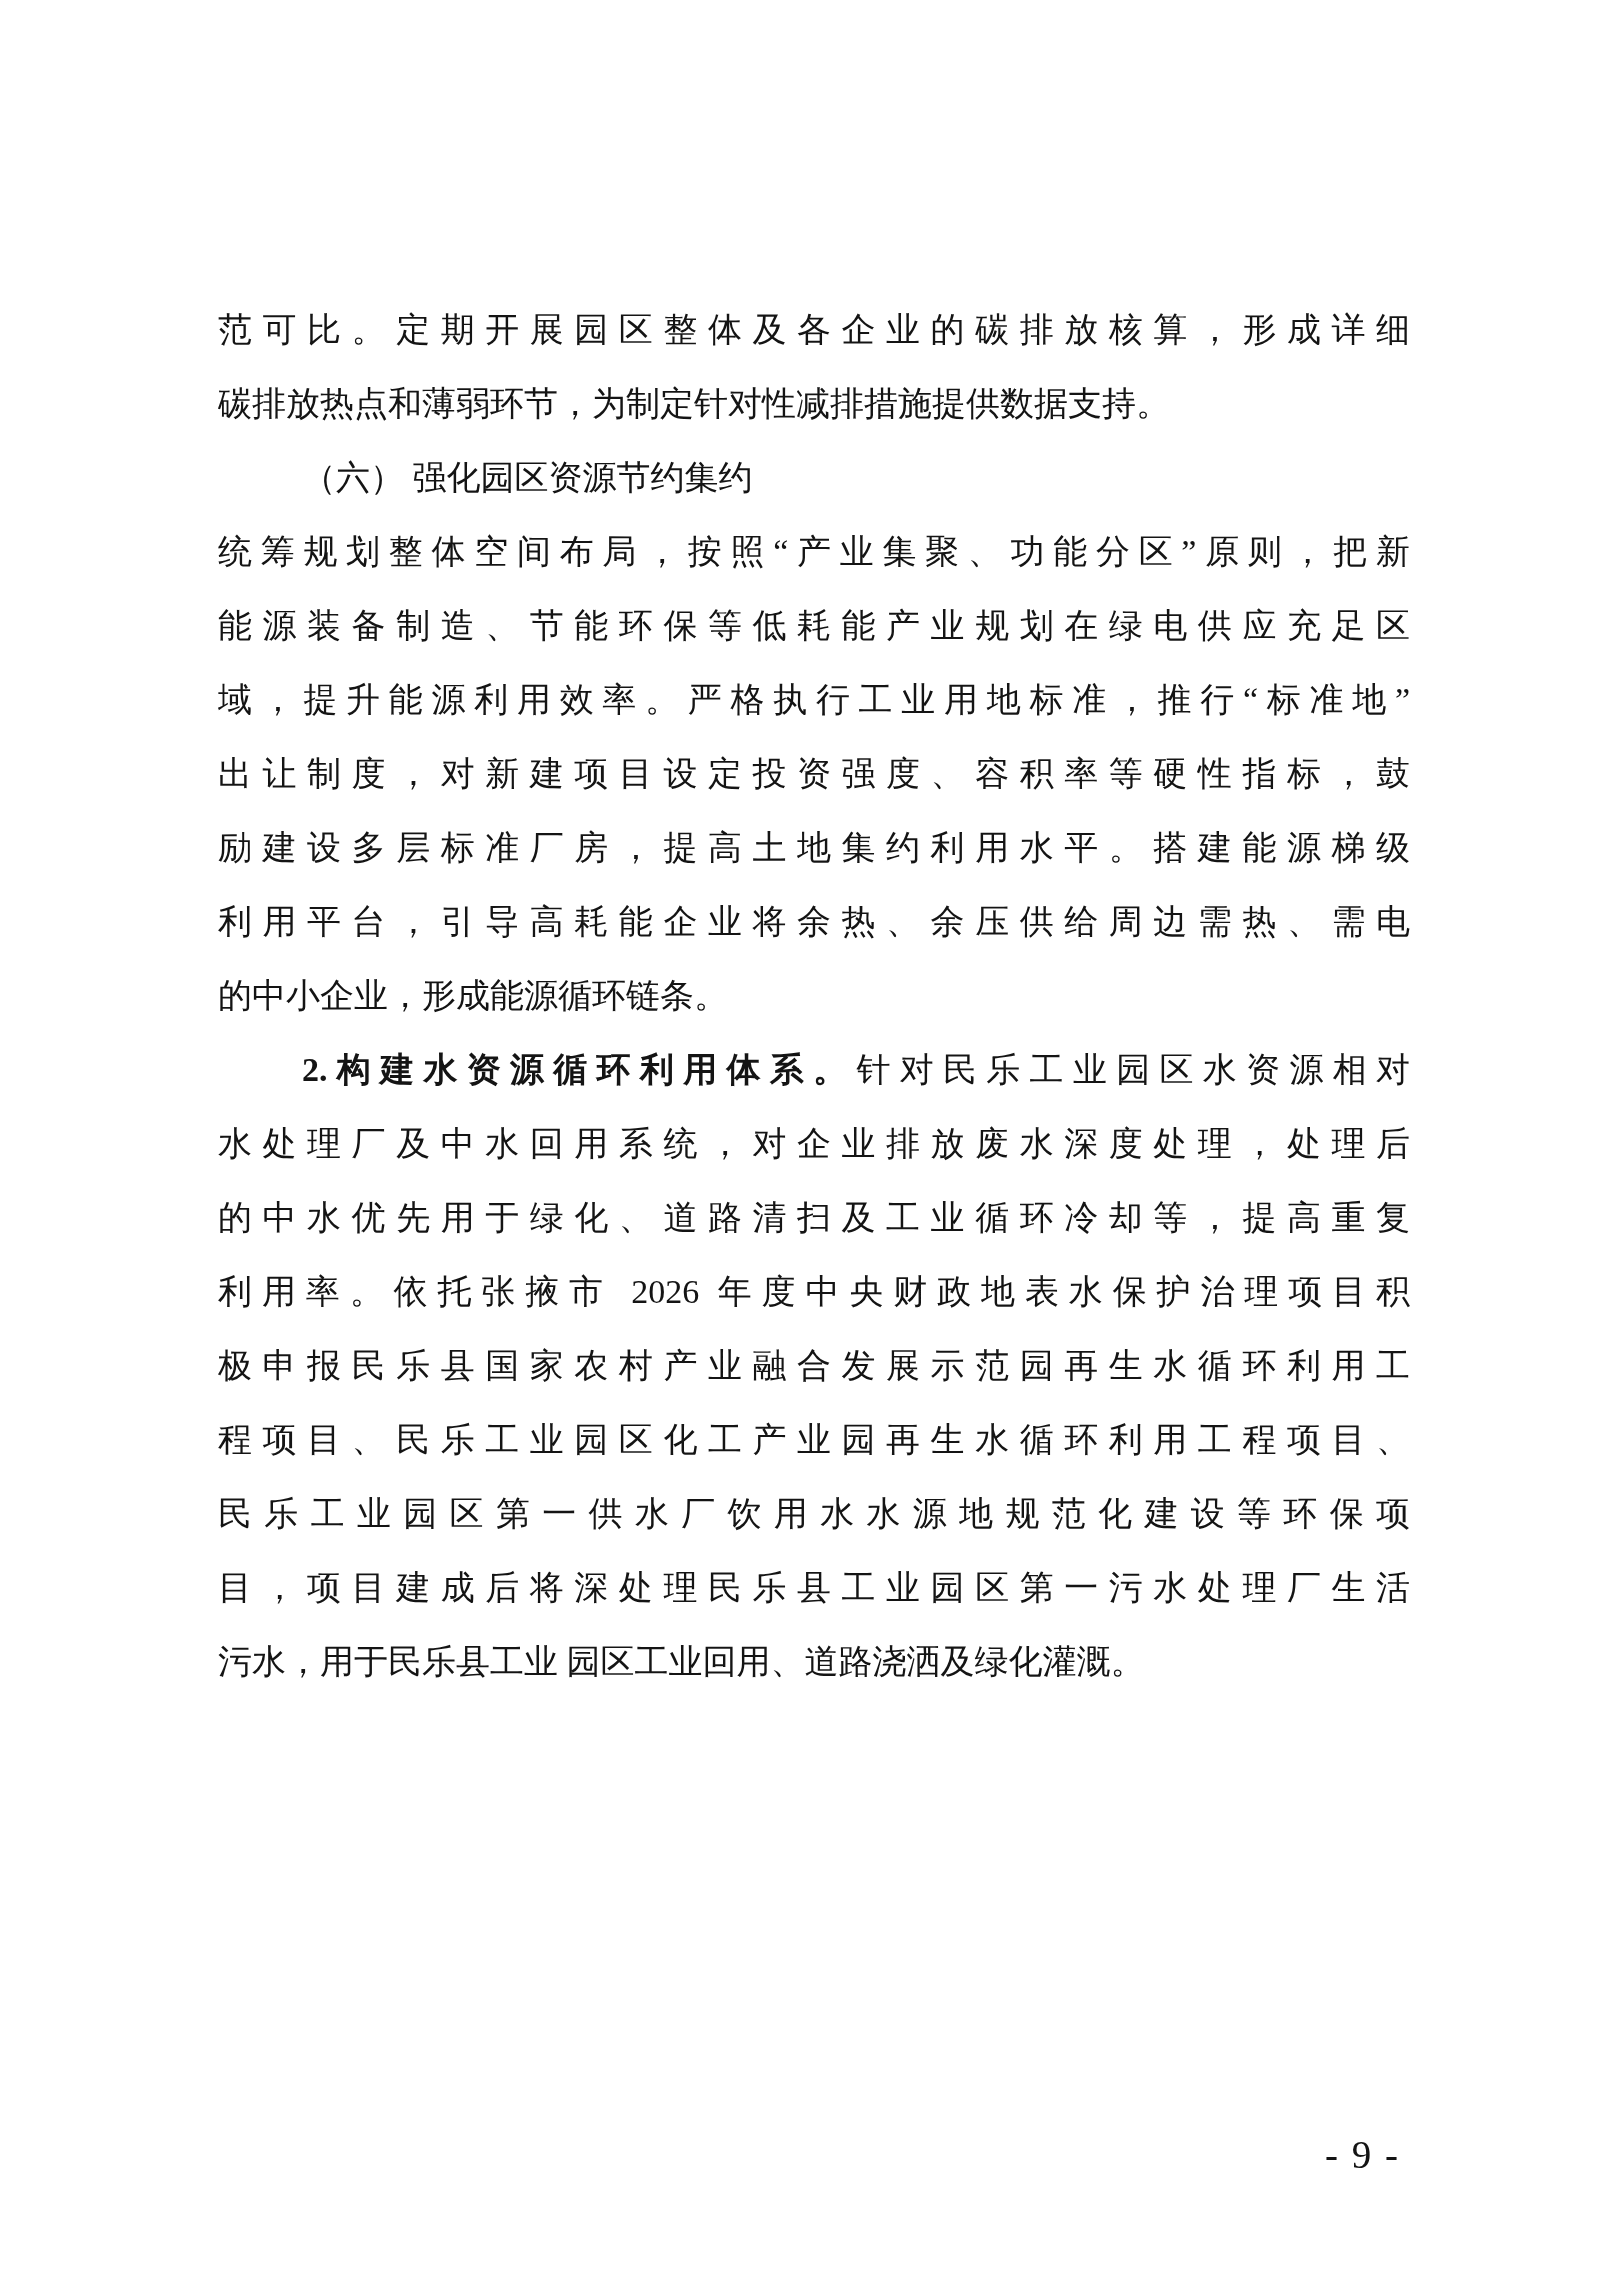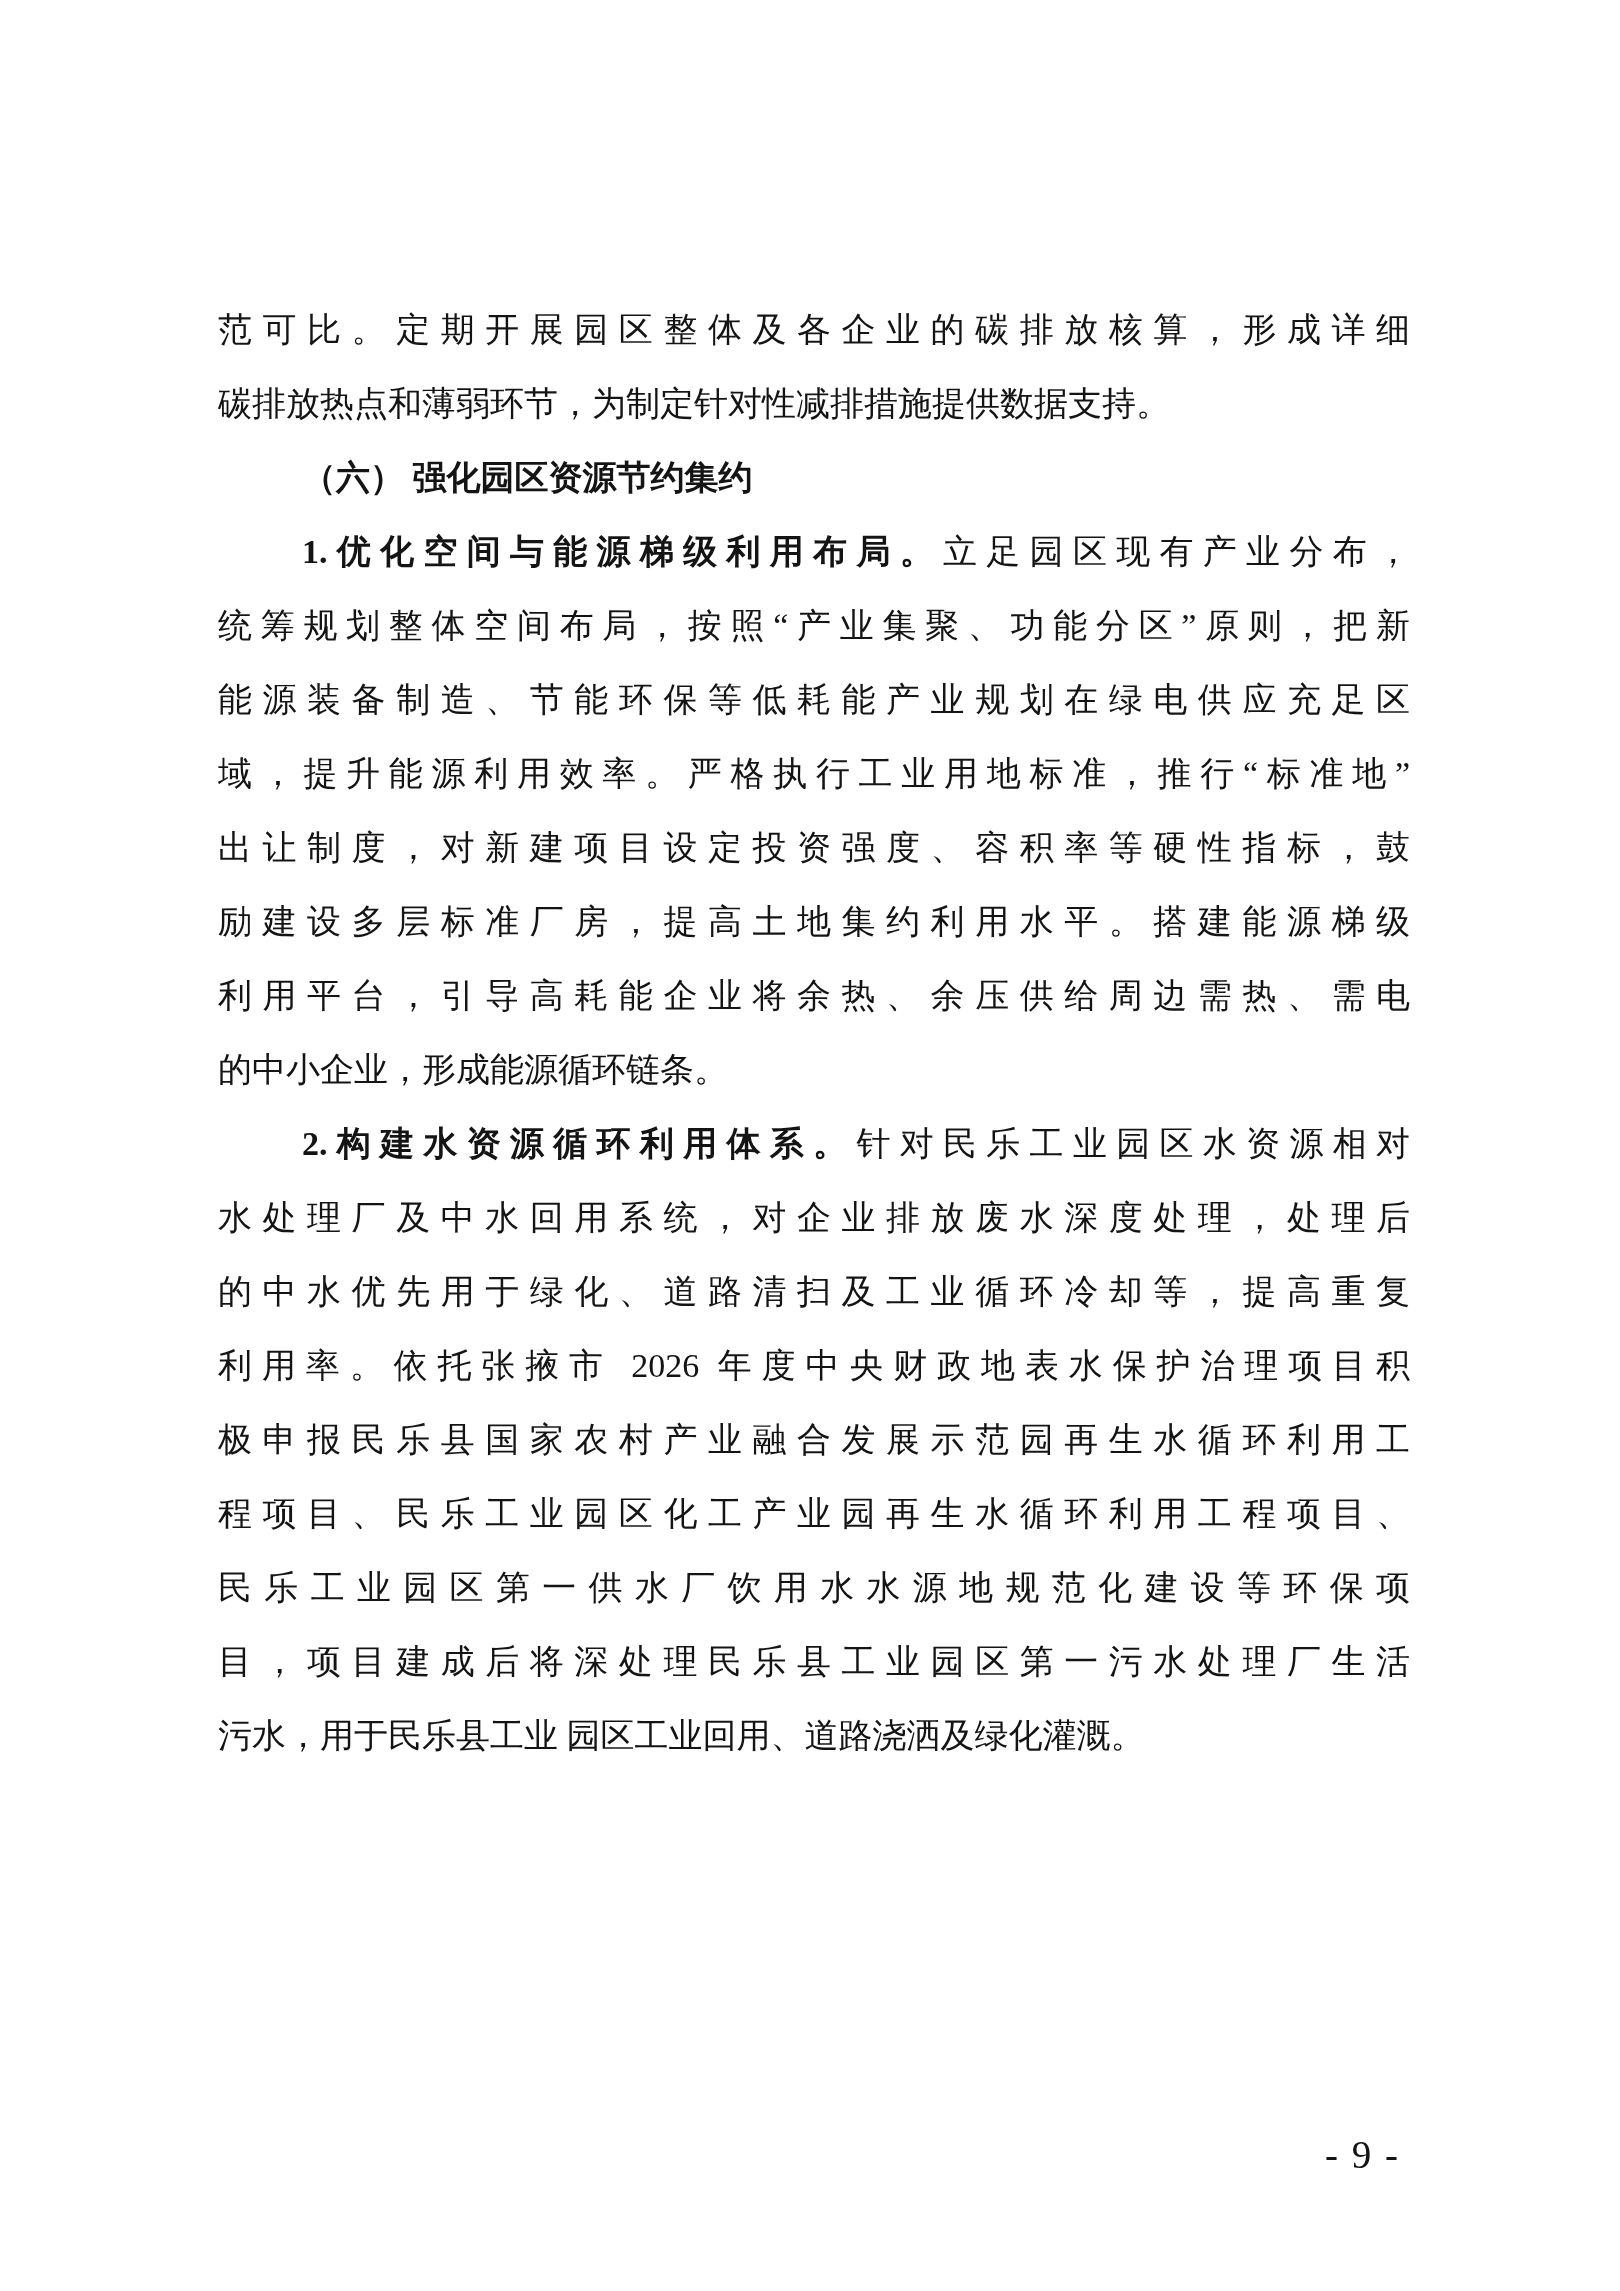--- a/index.html
+++ b/index.html
@@ -36,40 +36,39 @@
   .line.no-just{
     text-align-last:left;
   }
   .line.indent{
     text-indent:84px;
   }
   .run-head{
     font-weight:bold;
   }
   .section-heading{
-    font-weight:bold;
+    font-weight:normal;
   }
   .page-num{
     position:absolute;
     left:1325px;top:2133px;
     font-size:39px;
     line-height:43px;
     letter-spacing:2px;
     color:var(--ink);
   }
 </style>
 </head>
 <body>
 
 <div class="page">
   <div class="text-block" id="text-block">
       <div class="line"><span>范可比。定期开展园区整体及各企业的碳排放核算，形成详细</span></div>
       <div class="line no-just"><span>碳排放热点和薄弱环节，为制定针对性减排措施提供数据支持。</span></div>
       <div class="line indent no-just section-heading"><span>（六） 强化园区资源节约集约</span></div>
-      <div class="line indent"><span class="run-head">1.优化空间与能源梯级利用布局。</span><span>立足园区现有产业分布，</span></div>
       <div class="line"><span>统筹规划整体空间布局，按照“产业集聚、功能分区”原则，把新</span></div>
       <div class="line"><span>能源装备制造、节能环保等低耗能产业规划在绿电供应充足区</span></div>
       <div class="line"><span>域，提升能源利用效率。严格执行工业用地标准，推行“标准地”</span></div>
       <div class="line"><span>出让制度，对新建项目设定投资强度、容积率等硬性指标，鼓</span></div>
       <div class="line"><span>励建设多层标准厂房，提高土地集约利用水平。搭建能源梯级</span></div>
       <div class="line"><span>利用平台，引导高耗能企业将余热、余压供给周边需热、需电</span></div>
       <div class="line no-just"><span>的中小企业，形成能源循环链条。</span></div>
       <div class="line indent"><span class="run-head">2.构建水资源循环利用体系。</span><span>针对民乐工业园区水资源相对</span></div>
       <div class="line"><span>水处理厂及中水回用系统，对企业排放废水深度处理，处理后</span></div>
       <div class="line"><span>的中水优先用于绿化、道路清扫及工业循环冷却等，提高重复</span></div>

